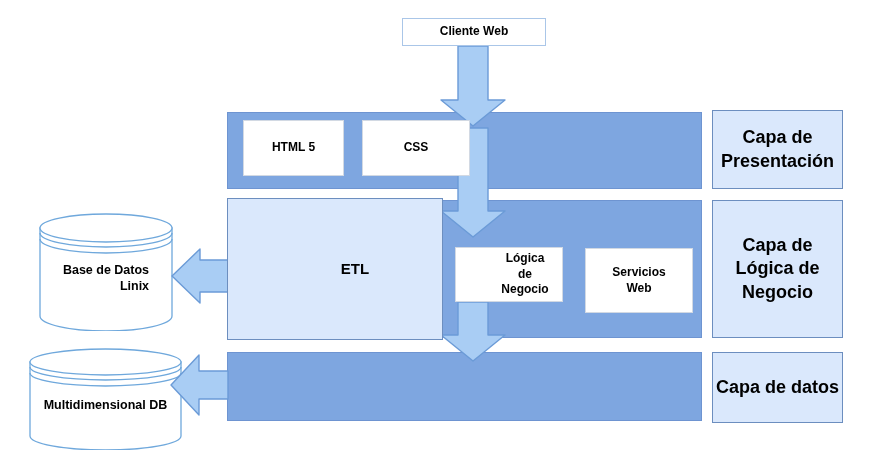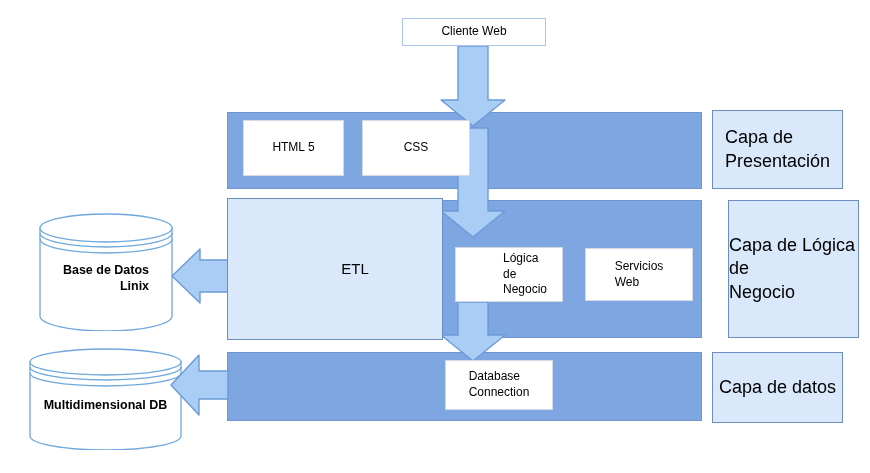--- a/index.html
+++ b/index.html
@@ -15,22 +15,22 @@
     --text-color:#000000;
   }
   html,body{margin:0;padding:0;background:#ffffff;}
   #canvas{
     position:relative;width:870px;height:473px;background:#ffffff;overflow:hidden;
     font-family:"Liberation Sans",sans-serif;color:var(--text-color);
   }
   .abs{position:absolute;box-sizing:border-box;}
   .band{background:var(--band-blue);border:1px solid var(--band-border);z-index:1;}
   .node{
-    display:flex;align-items:center;justify-content:center;
-    font-weight:normal;font-size:12px;line-height:1.3;white-space:pre-line;z-index:4;
+    display:flex;align-items:center;justify-content:center;text-align:center;
+    font-weight:bold;font-size:12px;line-height:1.3;white-space:pre-line;z-index:4;
   }
   .white-box{background:#ffffff;border:1px solid var(--white-box-border);}
   .client-box{background:#ffffff;border:1px solid var(--client-border);}
   .light-box{background:var(--light-fill);border:1px solid var(--light-border);}
   .layer-label{font-size:18px;}
   .etl-label{font-size:15px;padding-left:40px;}
   .arrow-svg{position:absolute;z-index:3;}
   .arrow-shape{fill:var(--arrow-fill);stroke:var(--arrow-stroke);stroke-width:1.4;stroke-linejoin:round;}
   .cyl-svg{position:absolute;z-index:2;}
   .cyl-fill{fill:#ffffff;stroke:var(--cylinder-stroke);stroke-width:1.3;}
@@ -74,30 +74,28 @@
   </svg>
 
   <svg class="arrow-svg" style="left:169px;top:353px;" width="61" height="64">
     <polygon class="arrow-shape" points="59,18 30,18 30,2 2,32 30,62 30,46 59,46"></polygon>
   </svg>
 
   <div class="abs node light-box etl-label" style="left:227px;top:198px;width:216px;height:142px;">ETL</div>
   <div class="abs node white-box" style="left:455px;top:247px;width:108px;height:55px;padding-left:32px;">Lógica
 de
 Negocio</div>
-  <div class="abs node white-box" style="left:585px;top:248px;width:108px;height:53px;">Servicios
+  <div class="abs node white-box" style="left:585px;top:248px;width:108px;height:65px;">Servicios
 Web</div>
 
-  <div class="abs node light-box layer-label" style="left:728px;top:200px;width:131px;height:138px;">Capa de Lógica de
+  <div class="abs node light-box layer-label" style="left:712px;top:200px;width:131px;height:138px;">Capa de Lógica de
 Negocio</div>
 
   <div class="abs band" style="left:227px;top:352px;width:475px;height:69px;"></div>
 
-  <div class="abs node white-box" style="left:445px;top:360px;width:108px;height:50px;">Database
-Connection</div>
 
   <div class="abs node light-box layer-label" style="left:712px;top:352px;width:131px;height:71px;">Capa de datos</div>
 
   <svg class="cyl-svg" style="left:39px;top:213px;" width="134" height="118">
     <path class="cyl-fill" d="M1,15 L1,103 A66,15 0 0 0 133,103 L133,15 Z"></path>
     <ellipse class="cyl-fill" cx="67" cy="15" rx="66" ry="14"></ellipse>
     <path class="cyl-line" d="M1,20 A66,14 0 0 0 133,20"></path>
     <path class="cyl-line" d="M1,26 A66,14 0 0 0 133,26"></path>
   </svg>
   <div class="cyl-text" style="left:39px;top:243px;width:134px;height:70px;">Base de Datos

